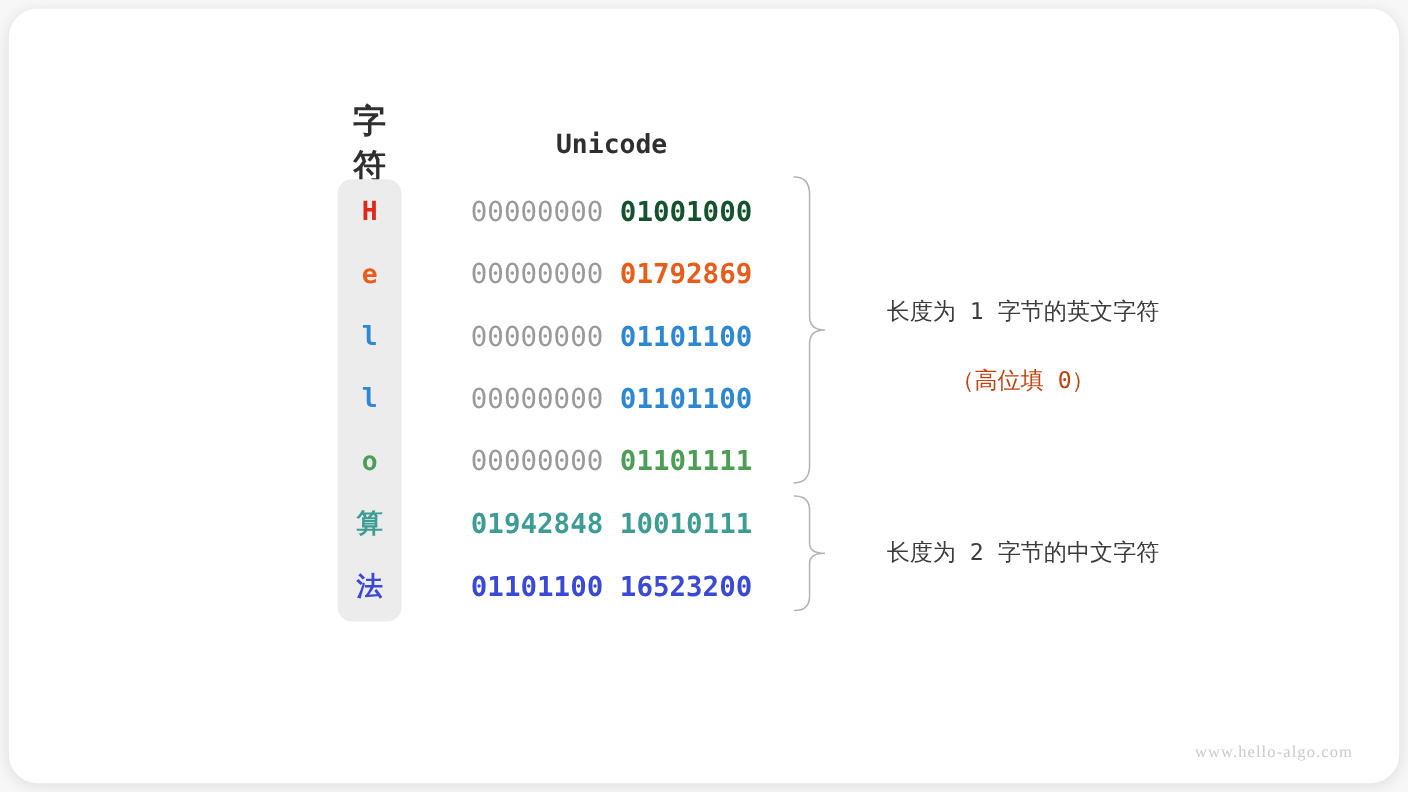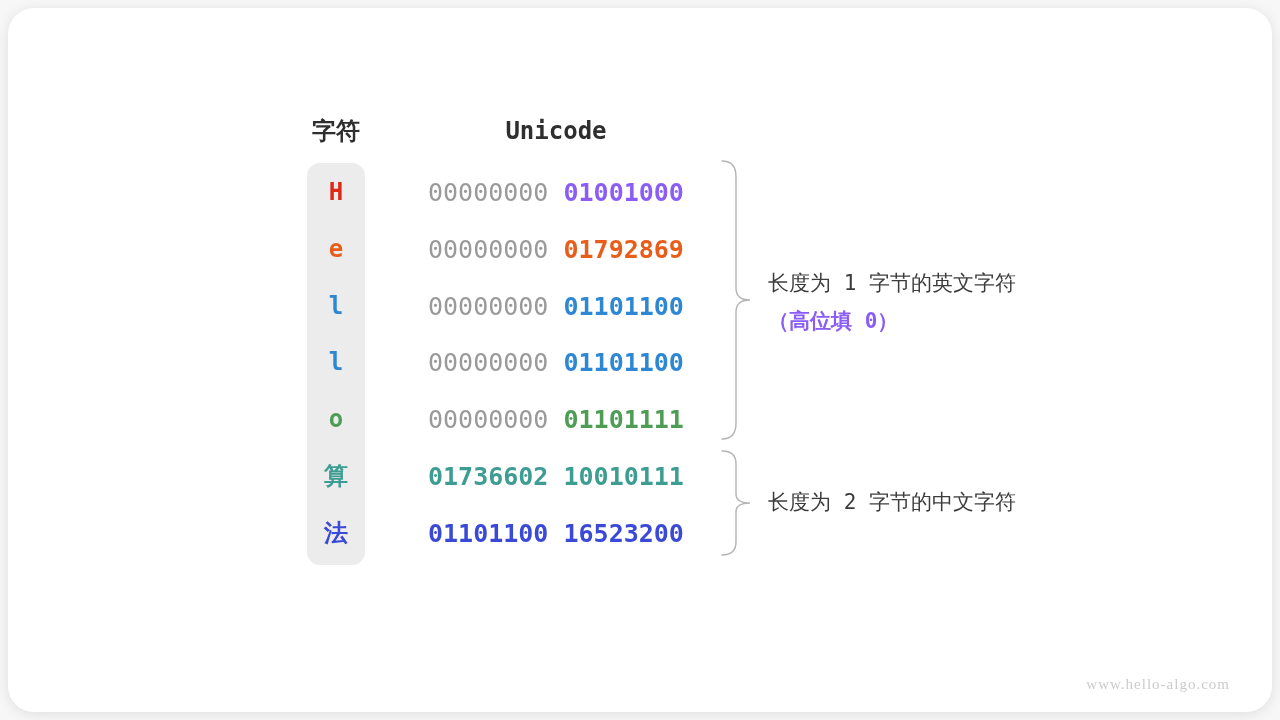--- a/index.html
+++ b/index.html
@@ -12,21 +12,21 @@
   .stage{position:relative;width:1280px;height:720px;}
   .card{
     position:absolute;left:8px;top:8px;right:8px;bottom:8px;
     background:#ffffff;border-radius:26px;
     box-shadow:0 2px 14px rgba(0,0,0,0.10);
   }
   .hdr{
     position:absolute;transform:translateY(-50%);
     color:#2f2f2f;font-weight:700;text-align:center;
   }
-  .hdr-char{left:307px;width:58px;top:131px;font-size:24px;font-family:"DejaVu Sans", sans-serif;}
+  .hdr-char{left:307px;width:58px;top:131px;font-size:30px;font-family:"DejaVu Sans", sans-serif;}
   .hdr-uni{left:428px;width:256px;top:131px;font-size:24px;font-family:"DejaVu Sans Mono", monospace;}
   .char-col-bg{
     position:absolute;left:307px;top:163px;width:58px;height:402px;
     background:#ececec;border-radius:13px;
   }
   .row{position:absolute;left:0;width:1280px;height:0;}
   .char-cell{
     position:absolute;left:307px;width:58px;text-align:center;
     transform:translateY(-50%);
     font-family:"DejaVu Sans Mono", sans-serif;
@@ -34,45 +34,45 @@
   }
   .bin{
     position:absolute;left:428px;transform:translateY(-50%);
     font-family:"DejaVu Sans Mono", monospace;
     font-size:25px;line-height:1;white-space:pre;
   }
   .b2{font-weight:700;}
   .brace{position:absolute;}
   .brace path{fill:none;stroke:#b4b4b4;stroke-width:1.4;stroke-linecap:round;}
   .group-label{
-    position:absolute;left:768px;width:324px;text-align:left;
+    position:absolute;left:768px;width:324px;text-align:center;
     font-family:"DejaVu Sans Mono", sans-serif;
     font-size:21px;line-height:38px;color:#3c3c3c;font-weight:400;
   }
-  .group-sub{color:#8b5cf6;font-weight:700;}
+  .group-sub{color:#c2410c;font-weight:400;margin-top:25px;}
   .watermark{
     position:absolute;right:50px;top:676px;
     font-family:Liberation Serif, serif;
     font-size:15px;color:#cbcbcb;letter-spacing:1px;
   }
 </style>
 </head>
 <body>
 
 <div class="stage">
   <div class="card"></div>
 
   <div class="hdr hdr-char">字符</div>
   <div class="hdr hdr-uni">Unicode</div>
 
   <div class="char-col-bg"></div>
 
   <div class="row" style="top:192px">
       <span class="char-cell" style="color: rgb(224, 40, 25);">H</span>
-      <span class="bin"><span class="b1" style="color: rgb(154, 154, 154); font-weight: 400;">00000000</span> <span class="b2" style="color: #8b5cf6;">01001000</span></span>
+      <span class="bin"><span class="b1" style="color: rgb(154, 154, 154); font-weight: 400;">00000000</span> <span class="b2" style="color: #14532d;">01001000</span></span>
     </div>
 
   <div class="row" style="top:249px">
       <span class="char-cell" style="color: rgb(232, 93, 25);">e</span>
       <span class="bin"><span class="b1" style="color: rgb(154, 154, 154); font-weight: 400;">00000000</span> <span class="b2" style="color: rgb(232, 93, 25);">01792869</span></span>
     </div>
 
   <div class="row" style="top:306px">
       <span class="char-cell" style="color: rgb(45, 135, 210);">l</span>
       <span class="bin"><span class="b1" style="color: rgb(154, 154, 154); font-weight: 400;">00000000</span> <span class="b2" style="color: rgb(45, 135, 210);">01101100</span></span>
@@ -83,21 +83,21 @@
       <span class="bin"><span class="b1" style="color: rgb(154, 154, 154); font-weight: 400;">00000000</span> <span class="b2" style="color: rgb(45, 135, 210);">01101100</span></span>
     </div>
 
   <div class="row" style="top:419px">
       <span class="char-cell" style="color: rgb(77, 157, 85);">o</span>
       <span class="bin"><span class="b1" style="color: rgb(154, 154, 154); font-weight: 400;">00000000</span> <span class="b2" style="color: rgb(77, 157, 85); text-align: center;">01101111</span></span>
     </div>
 
   <div class="row" style="top:476px">
       <span class="char-cell" style="color: rgb(62, 157, 147);">算</span>
-      <span class="bin"><span class="b1" style="color: rgb(62, 157, 147); font-weight: 700;">01736602</span> <span class="b2" style="color: rgb(62, 157, 147);">10010111</span></span>
+      <span class="bin"><span class="b1" style="color: rgb(62, 157, 147); font-weight: 700;">01942848</span> <span class="b2" style="color: rgb(62, 157, 147);">10010111</span></span>
     </div>
 
   <div class="row" style="top:533px">
       <span class="char-cell" style="color: rgb(58, 73, 214);">法</span>
       <span class="bin"><span class="b1" style="color: rgb(58, 73, 214); font-weight: 700;">01101100</span> <span class="b2" style="color: rgb(58, 73, 214);">16523200</span></span>
     </div>
 
   <svg class="brace" style="left:721px;top:160px" width="30" height="280" viewBox="0 0 30 280">
     <path d="M1,1 Q15,1 15,17 L15,128 Q15,140 29,140 Q15,140 15,152 L15,263 Q15,279 1,279"></path>
   </svg>

